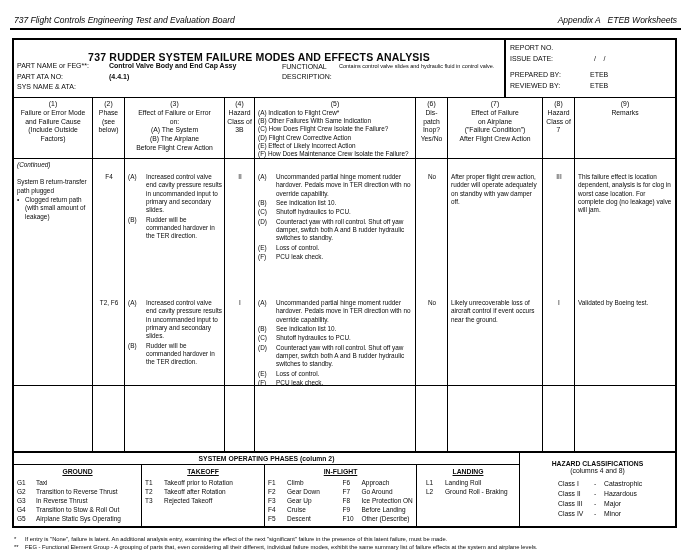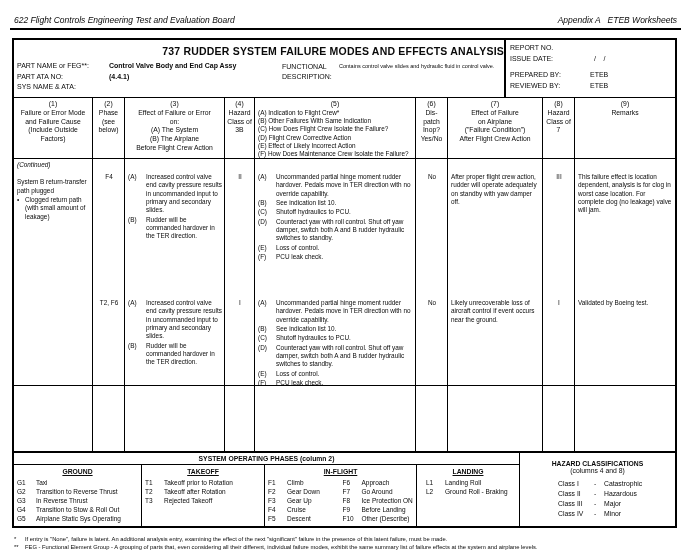--- a/index.html
+++ b/index.html
@@ -4,21 +4,21 @@
 <style>
   html,body{margin:0;padding:0;background:#fff;}
   body{width:689px;height:559px;position:relative;font-family:"Liberation Sans",sans-serif;color:#0a0a0a;overflow:hidden;}
   .runhead{position:absolute;top:15px;left:14px;right:12px;display:flex;justify-content:space-between;font-style:italic;font-size:8.5px;}
   .runhead .pre{white-space:pre;}
   .toprule{position:absolute;top:28px;left:10px;right:8px;border-top:2px solid #000;}
   .maintable{position:absolute;top:38px;left:12px;width:665px;height:490px;border:2px solid #000;box-sizing:border-box;display:flex;flex-direction:column;background:#fff;}
   
   .titleband{height:57px;border-bottom:1px solid #000;display:flex;flex:none;}
   .titleleft{flex:1;position:relative;overflow:hidden;}
-  .doc-title{text-align:right;font-weight:bold;font-size:10.5px;padding-top:5px;letter-spacing:.2px;}
+  .doc-title{text-align:center;font-weight:bold;font-size:10.5px;padding-top:11px;letter-spacing:.2px;}
   .partinfo{position:absolute;left:3px;top:21px;font-size:7px;line-height:1.5;}
   .partrow{display:grid;grid-template-columns:92px auto;}
   .pval{font-weight:bold;}
   .funclabel{position:absolute;left:268px;top:22px;font-size:7px;line-height:1.45;white-space:pre-line;}
   .funcvalue{position:absolute;left:325px;top:23px;font-size:5.5px;white-space:nowrap;}
   .reportbox{width:171px;flex:none;border-left:2px solid #000;box-sizing:border-box;padding:3px 4px;font-size:7px;line-height:1.5;}
   .reprow{display:grid;grid-template-columns:80px auto;}
   .repgap{height:6px;}
   .pre{white-space:pre;}
   
@@ -61,21 +61,21 @@
   .hzsub{text-align:center;}
   .hzlist{margin:5px 0 0 32px;display:grid;grid-template-columns:36px 10px 1fr;line-height:1.45;}
   
   .footnotes{position:absolute;left:14px;top:535px;right:6px;font-size:5.8px;line-height:1.4;}
   .fnrow{display:grid;grid-template-columns:11px 1fr;}
 </style>
 </head>
 <body>
 
 <div class="runhead">
-  <span class="pre">622 Flight Controls Engineering Test and Evaluation Board</span>
+  <span class="pre">737 Flight Controls Engineering Test and Evaluation Board</span>
   <span class="pre">Appendix A   ETEB Worksheets</span>
 </div>
 <div class="toprule"></div>
 
 <div class="maintable">
 
   <div class="titleband">
     <div class="titleleft">
       <div class="doc-title">737 RUDDER SYSTEM FAILURE MODES AND EFFECTS ANALYSIS</div>
       <div class="partinfo">

